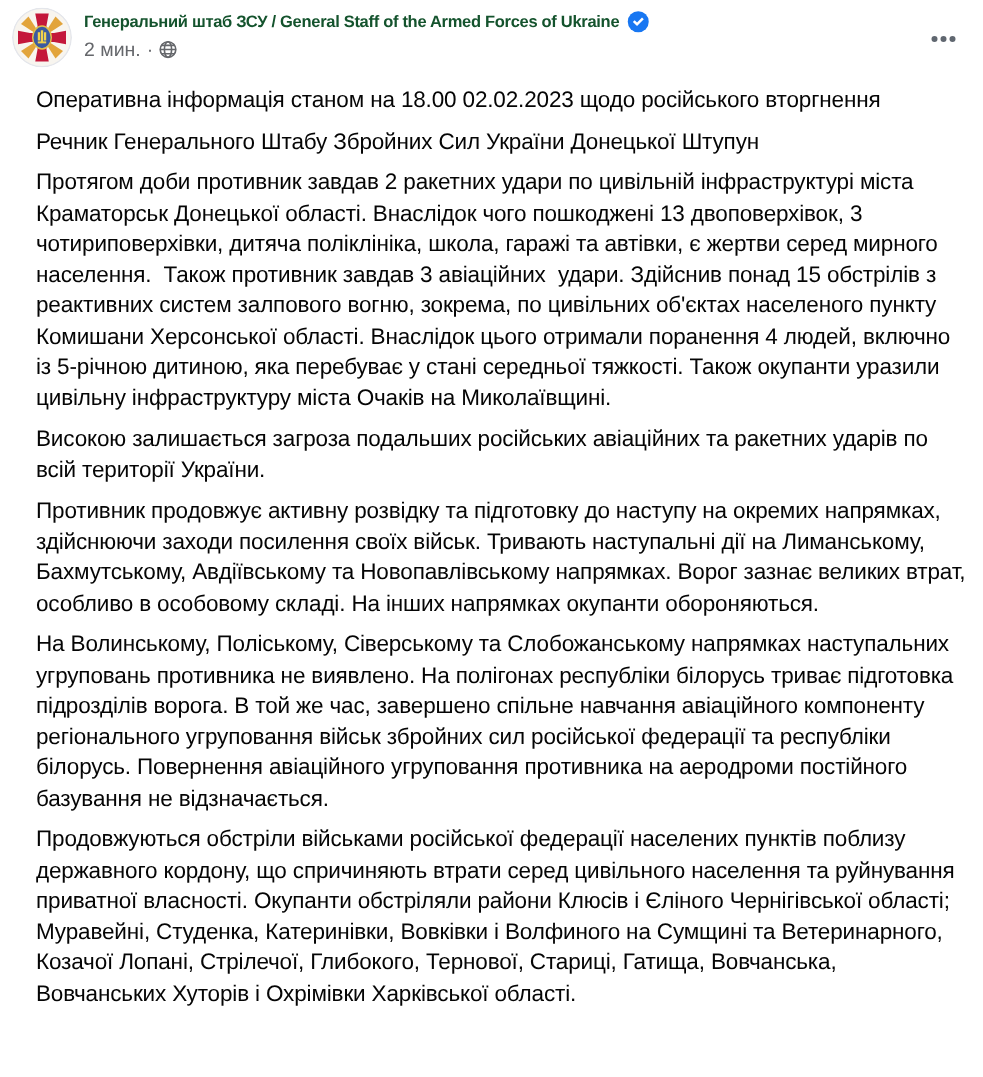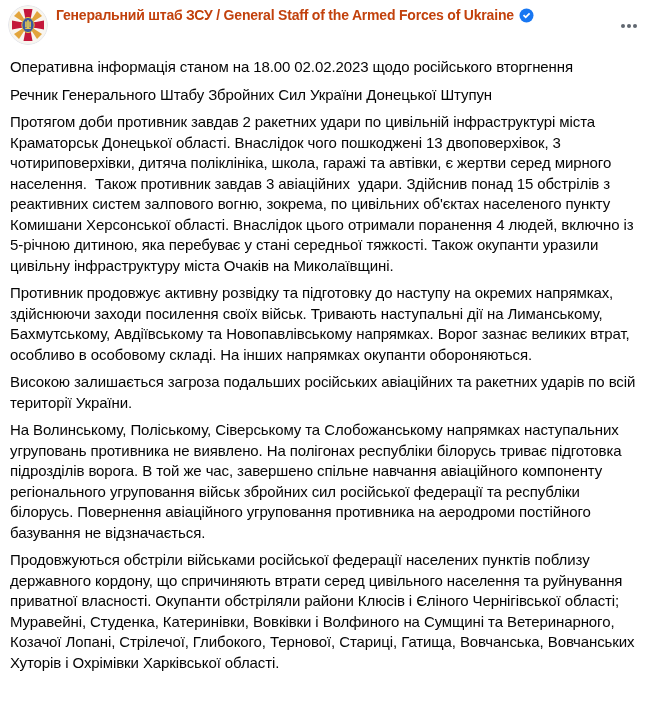--- a/index.html
+++ b/index.html
@@ -30,23 +30,23 @@
     margin-left: 8px;
     padding-top: 2px;
     min-width: 0;
   }
   .name-row {
     display: flex;
     align-items: center;
     gap: 5px;
   }
   .page-name {
-    font-size: 14px;
+    font-size: 11px;
     font-weight: 700;
-    color: #c2410c;
+    color: #14532d;
     text-decoration: none;
     letter-spacing: -0.2px;
     white-space: nowrap;
     cursor: pointer;
   }
   .verified-badge { display: inline-flex; flex: 0 0 auto; }
   .meta-row {
     display: flex;
     align-items: center;
     gap: 4px;
@@ -72,21 +72,21 @@
     cursor: pointer;
   }
   .post-body {
     padding: 12px 8px 0 8px;
   }
   .post-body p {
     font-size: 15px;
     line-height: 20.5px;
     letter-spacing: -0.1px;
     color: #050505;
-    margin: 0 0 7px 2px;
+    margin: 0 0 7px 16px;
     white-space: pre-wrap;
   }
 </style>
 </head>
 <body>
 
 <div class="post-header">
 
   <div class="avatar-wrap">
     <svg width="40" height="40" viewBox="0 0 40 40">
@@ -114,33 +114,46 @@
   <div class="header-text">
     <div class="name-row">
       <a class="page-name">Генеральний штаб ЗСУ / General Staff of the Armed Forces of Ukraine</a>
       <span class="verified-badge">
         <svg width="15" height="15" viewBox="0 0 15 15">
           <circle cx="7.5" cy="7.5" r="7" fill="#1877F2"></circle>
           <path d="M6.7 10.4 L3.9 7.7 L5.1 6.5 L6.7 8.0 L10.0 4.7 L11.2 5.9 Z" fill="#ffffff"></path>
         </svg>
       </span>
     </div>
+    <div class="meta-row">
+      <a class="timestamp">2 мин.</a>
+      <span class="meta-sep">·</span>
+      <span class="globe">
+        <svg width="12" height="12" viewBox="0 0 12 12" fill="none" stroke="#65676B" stroke-width="1.1">
+          <circle cx="6" cy="6" r="5.2"></circle>
+          <ellipse cx="6" cy="6" rx="2.4" ry="5.2"></ellipse>
+          <line x1="0.8" y1="6" x2="11.2" y2="6"></line>
+          <line x1="1.4" y1="3.2" x2="10.6" y2="3.2"></line>
+          <line x1="1.4" y1="8.8" x2="10.6" y2="8.8"></line>
+        </svg>
+      </span>
+    </div>
   </div>
 
   <button class="menu-button">
     <svg width="20" height="20" viewBox="0 0 20 20">
       <circle cx="4" cy="10" r="2" fill="#606770"></circle>
       <circle cx="10" cy="10" r="2" fill="#606770"></circle>
       <circle cx="16" cy="10" r="2" fill="#606770"></circle>
     </svg>
   </button>
 
 </div>
 
 <div class="post-body">
   <p>Оперативна інформація станом на 18.00 02.02.2023 щодо російського вторгнення</p>
   <p>Речник Генерального Штабу Збройних Сил України Донецької Штупун</p>
   <p>Протягом доби противник завдав 2 ракетних удари по цивільній інфраструктурі міста Краматорськ Донецької області. Внаслідок чого пошкоджені 13 двоповерхівок, 3 чотириповерхівки, дитяча поліклініка, школа, гаражі та автівки, є жертви серед мирного населення.  Також противник завдав 3 авіаційних  удари. Здійснив понад 15 обстрілів з реактивних систем залпового вогню, зокрема, по цивільних об'єктах населеного пункту Комишани Херсонської області. Внаслідок цього отримали поранення 4 людей, включно із 5-річною дитиною, яка перебуває у стані середньої тяжкості. Також окупанти уразили цивільну інфраструктуру міста Очаків на Миколаївщині.</p>
+  <p>Високою залишається загроза подальших російських авіаційних та ракетних ударів по всій території України.</p>
   <p>Противник продовжує активну розвідку та підготовку до наступу на окремих напрямках, здійснюючи заходи посилення своїх військ. Тривають наступальні дії на Лиманському, Бахмутському, Авдіївському та Новопавлівському напрямках. Ворог зазнає великих втрат, особливо в особовому складі. На інших напрямках окупанти обороняються.</p>
-  <p>Високою залишається загроза подальших російських авіаційних та ракетних ударів по всій території України.</p>
   <p>На Волинському, Поліському, Сіверському та Слобожанському напрямках наступальних угруповань противника не виявлено. На полігонах республіки білорусь триває підготовка підрозділів ворога. В той же час, завершено спільне навчання авіаційного компоненту регіонального угруповання військ збройних сил російської федерації та республіки білорусь. Повернення авіаційного угруповання противника на аеродроми постійного базування не відзначається.</p>
   <p>Продовжуються обстріли військами російської федерації населених пунктів поблизу державного кордону, що спричиняють втрати серед цивільного населення та руйнування приватної власності. Окупанти обстріляли райони Клюсів і Єліного Чернігівської області; Муравейні, Студенка, Катеринівки, Вовківки і Волфиного на Сумщині та Ветеринарного, Козачої Лопані, Стрілечої, Глибокого, Тернової, Стариці, Гатища, Вовчанська, Вовчанських Хуторів і Охрімівки Харківської області.</p>
 </div>
 
 </body></html>

